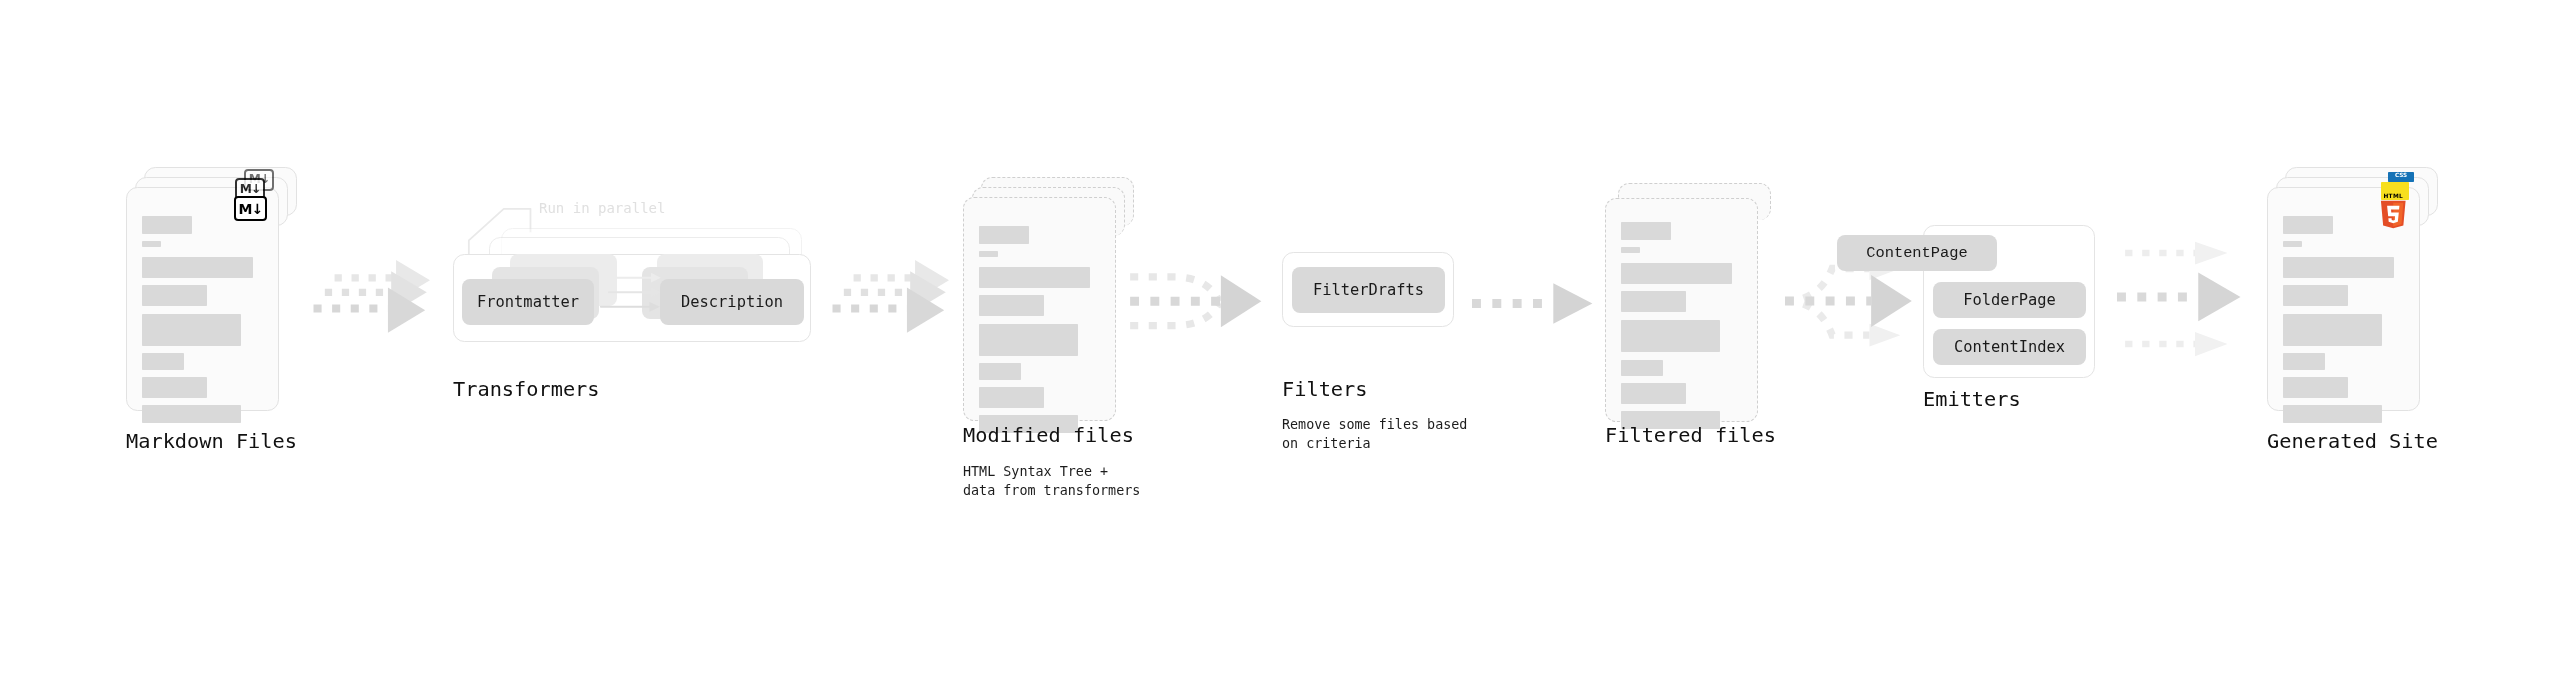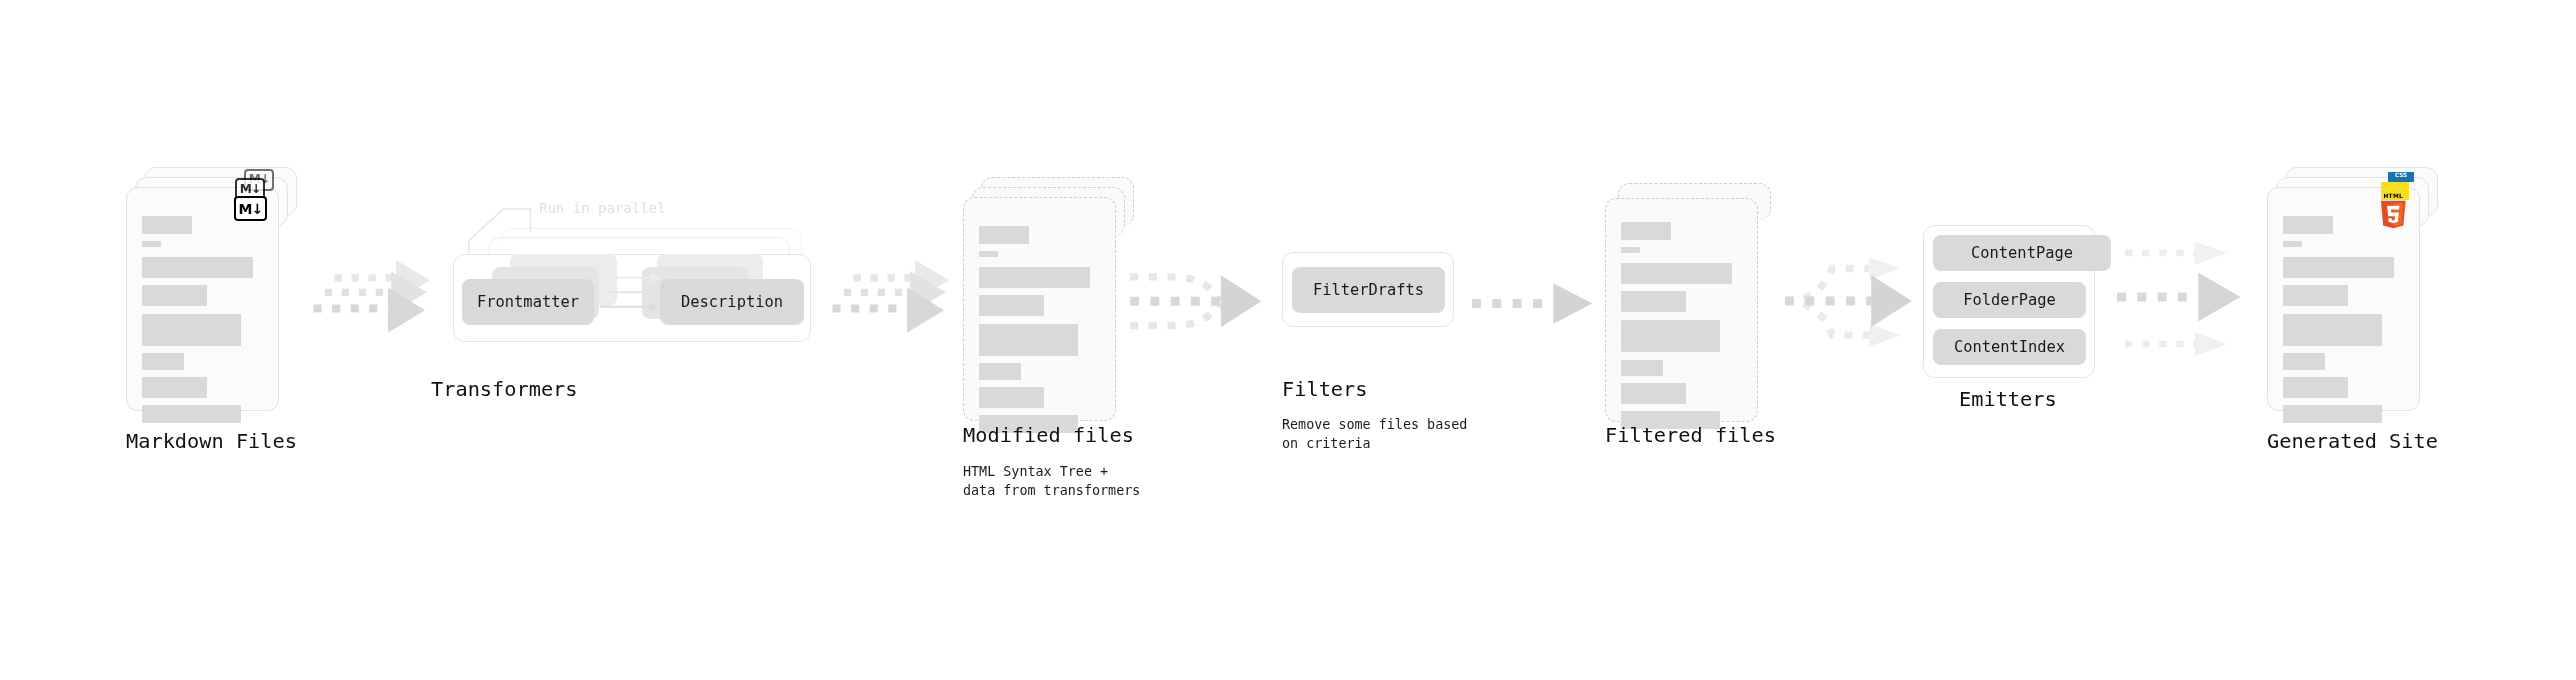--- a/index.html
+++ b/index.html
@@ -153,21 +153,21 @@
     </svg>
   </div>
 
   <div class="pill" style="left:462px;top:279px;width:132px;height:46px;">
     <span>Frontmatter</span>
   </div>
   <div class="pill" style="left:660px;top:279px;width:144px;height:46px;">
     <span>Description</span>
   </div>
 
-  <div class="title" style="left:431px;top:377px;">Transformers</div>
+  <div class="title" style="left:453px;top:377px;">Transformers</div>
 
   <div class="node" style="left:829px;top:260px;">
     <svg width="130" height="89" viewBox="0 0 160 110">
       <g stroke="#e6e6e6" stroke-width="9" stroke-dasharray="9 12" fill="none">
         <line x1="30" y1="22" x2="118" y2="22"></line>
       </g>
       <g stroke="#e0e0e0" stroke-width="9" stroke-dasharray="9 12" fill="none">
         <line x1="18" y1="40" x2="112" y2="40"></line>
       </g>
       <g stroke="#d7d7d7" stroke-width="10" stroke-dasharray="10 13" fill="none">
@@ -255,30 +255,30 @@
         <path d="M0 70 Q42 70 58 112 L104 112"></path>
       </g>
       <polygon points="104,16 142,30 104,44" fill="#f0f0f0"></polygon>
       <polygon points="104,98 142,112 104,126" fill="#f0f0f0"></polygon>
       <line x1="0" y1="70" x2="106" y2="70" stroke="#d8d8d8" stroke-width="11" stroke-dasharray="11 14" fill="none"></line>
       <polygon points="106,38 156,70 106,102" fill="#d4d4d4"></polygon>
     </svg>
   </div>
 
   <div class="group" style="left:1923px;top:225px;width:172px;height:153px;"></div>
-  <div class="pill" style="left:1933px;top:235px;width:178px;height:36px;">
+  <div class="pill" style="left:1837px;top:235px;width:160px;height:36px;font-family:Liberation Mono, monospace;">
     <span>ContentPage</span>
   </div>
   <div class="pill" style="left:1933px;top:282px;width:153px;height:36px;">
     <span>FolderPage</span>
   </div>
   <div class="pill" style="left:1933px;top:329px;width:153px;height:36px;">
     <span>ContentIndex</span>
   </div>
-  <div class="title" style="left:1923px;top:387px;margin-left:36px;">Emitters</div>
+  <div class="title" style="left:1923px;top:387px;">Emitters</div>
 
   <div class="node" style="left:2117px;top:240px;">
     <svg width="130" height="122" viewBox="0 0 160 150">
       <line x1="10" y1="16" x2="96" y2="16" stroke="#ededed" stroke-width="8" stroke-dasharray="9 12" fill="none"></line>
       <polygon points="96,2 136,16 96,30" fill="#f1f1f1"></polygon>
       <line x1="0" y1="70" x2="100" y2="70" stroke="#d9d9d9" stroke-width="11" stroke-dasharray="11 14" fill="none"></line>
       <polygon points="100,40 152,70 100,100" fill="#d5d5d5"></polygon>
       <line x1="10" y1="128" x2="96" y2="128" stroke="#ededed" stroke-width="8" stroke-dasharray="9 12" fill="none"></line>
       <polygon points="96,113 136,128 96,143" fill="#f1f1f1"></polygon>
     </svg>

